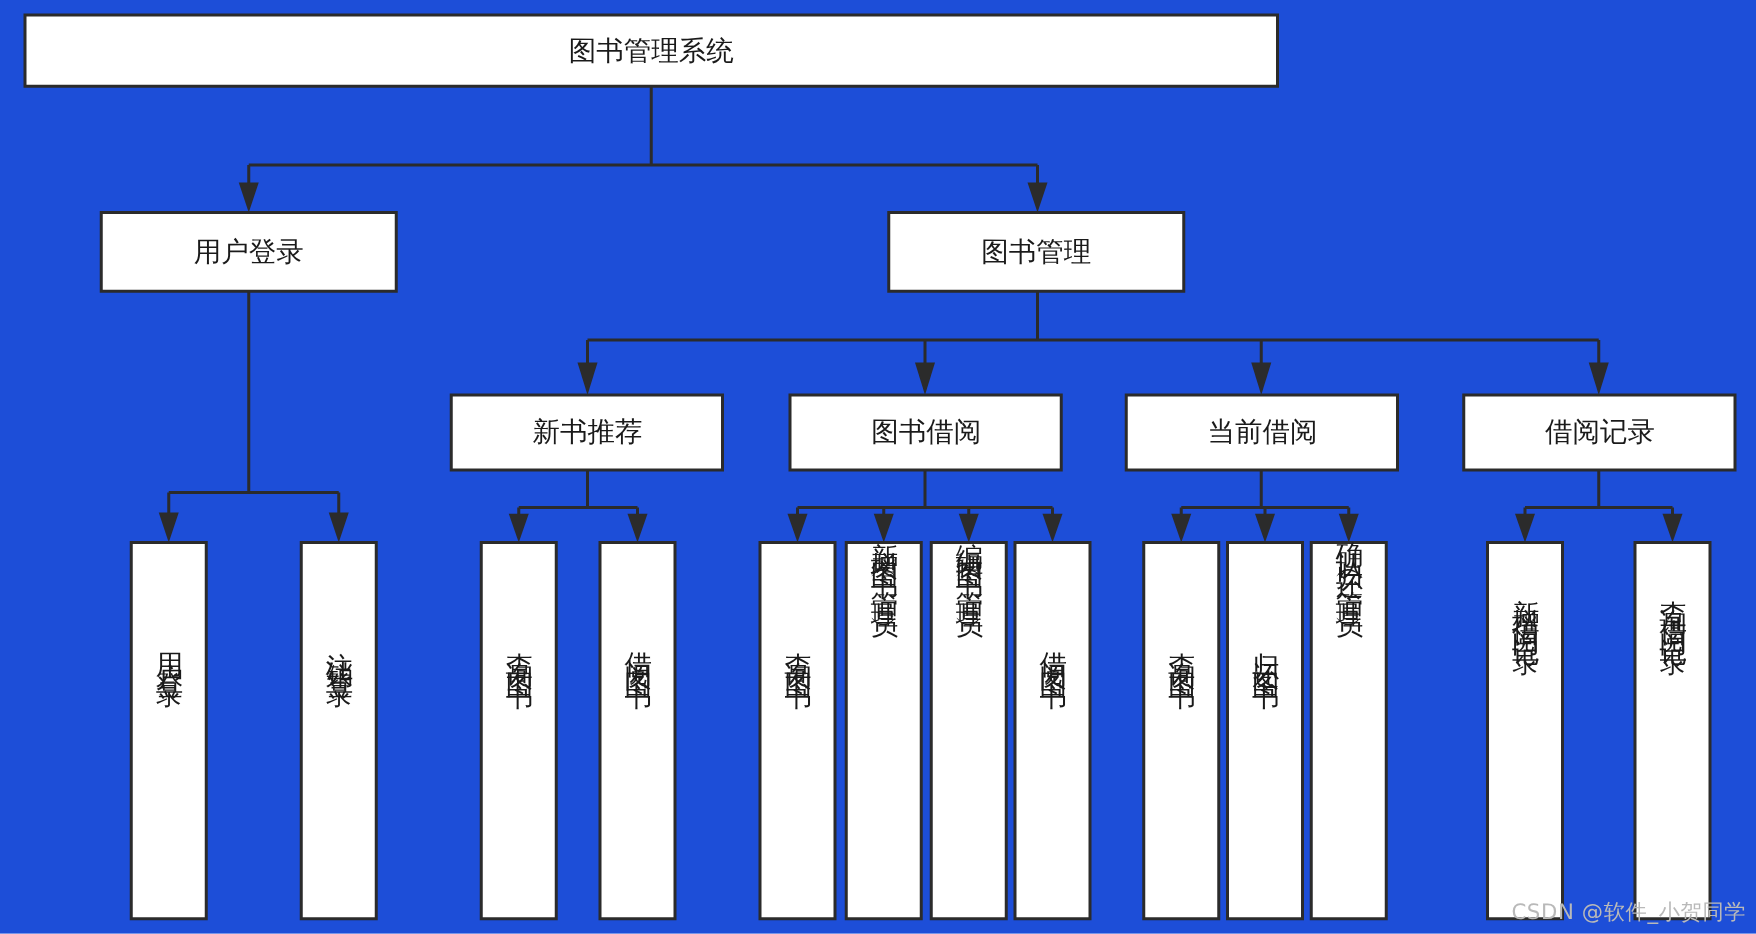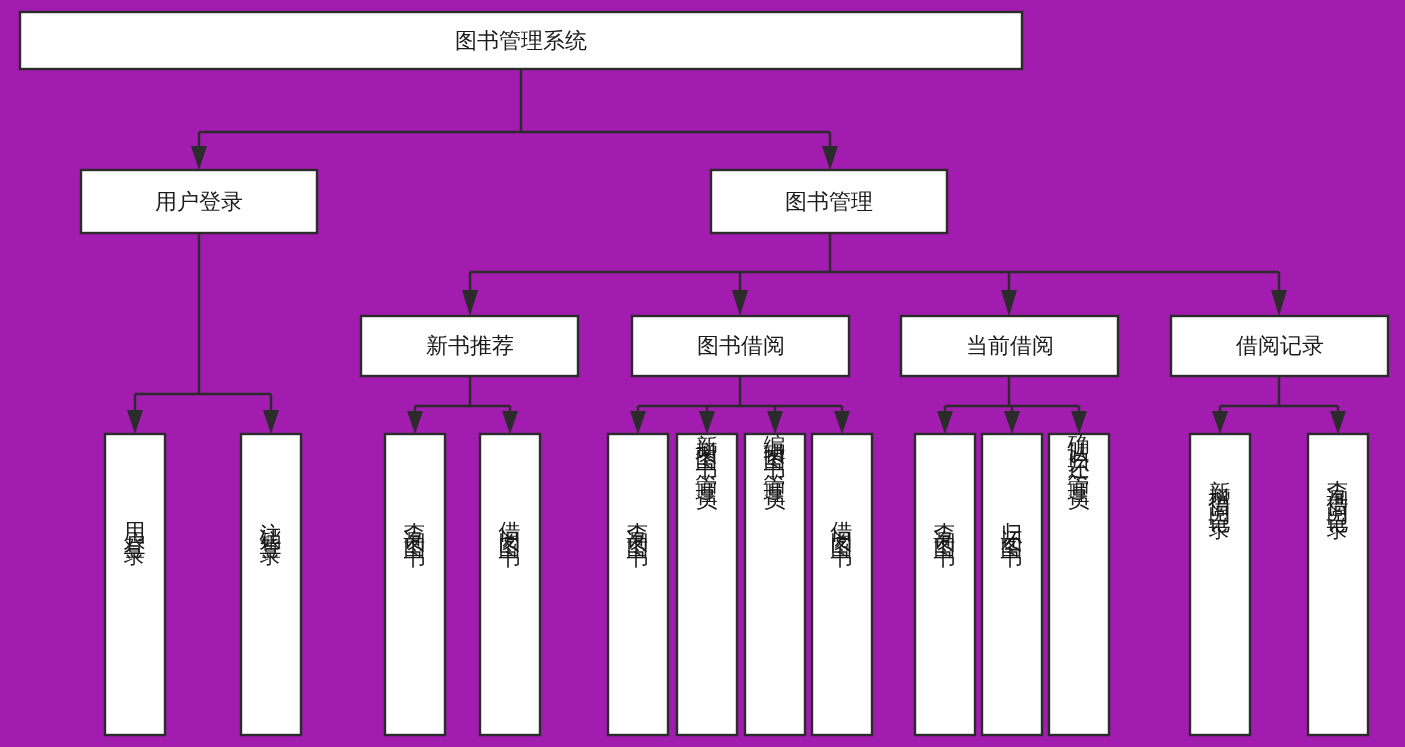--- a/index.html
+++ b/index.html
@@ -4,21 +4,21 @@
 <style>
   html, body {
     margin: 0;
     padding: 0;
     background: #ffffff;
   }
   #diagram-root {
     position: relative;
     width: 1405px;
     height: 747px;
-    background: #a21caf;
+    background: #1d4ed8;
     font-family: "DejaVu Sans", "Liberation Sans", sans-serif;
     overflow: hidden;
   }
   svg#flow-svg {
     position: absolute;
     top: 0;
     left: 0;
     width: 1405px;
     height: 747px;
   }
@@ -198,14 +198,15 @@
       <text class="node-label-v" x="1220" y="486" writing-mode="tb" glyph-orientation-vertical="0" letter-spacing="8">新增借阅记录</text>
     </g>
 
     <g>
       <rect class="node-rect" x="1308" y="434" width="60" height="301"></rect>
       <text class="node-label-v" x="1338" y="486" writing-mode="tb" glyph-orientation-vertical="0" letter-spacing="8">查询借阅记录</text>
     </g>
 
   </svg>
 
+  <div class="watermark">CSDN @软件_小贺同学</div>
 
 </div>
 
 </body></html>

